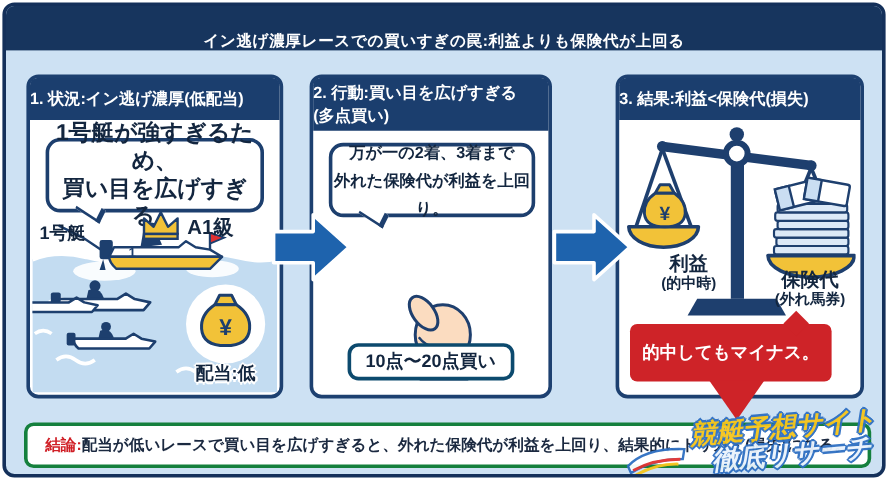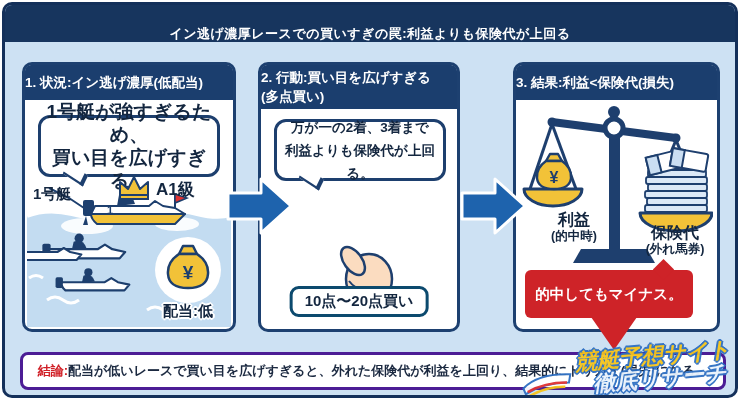--- a/index.html
+++ b/index.html
@@ -56,21 +56,21 @@
   .alert::before { content:""; position:absolute; right:22px; top:-8px; width:15px; height:15px;
     background:#ce2328; transform:rotate(45deg); }
   .alert::after { content:""; position:absolute; left:66px; bottom:-32px; width:0; height:0;
     border-left:23px solid transparent; border-right:23px solid transparent;
     border-top:33px solid #ce2328; }
 
   .flow-arrow { position:absolute; top:171px; z-index:5; }
   .fa1 { left:221px; } .fa2 { left:455px; }
 
   .conclusion { position:absolute; left:15px; top:347px; width:706px; height:38px;
-    background:#fff; border:3px solid #4c1d95; border-radius:8px; display:flex;
+    background:#fff; border:3px solid #15803d; border-radius:8px; display:flex;
     align-items:center; justify-content:center; white-space:nowrap; z-index:3; }
   .conclusion .pre { color:#d01f26; font-weight:bold; font-size:13px; }
   .conclusion .txt { color:#1b2940; font-weight:bold; font-size:13px; }
 
   .watermark { position:absolute; right:3px; bottom:1px; transform:rotate(-5deg);
     opacity:.95; z-index:30; pointer-events:none; }
   .wm1 { font-size:22px; font-weight:bold; font-style:italic; color:#f6c51a; white-space:nowrap;
     text-shadow:-2px 0 #2e6fc2,2px 0 #2e6fc2,0 -2px #2e6fc2,0 2px #2e6fc2,-1px -1px #2e6fc2,1px 1px #2e6fc2,-1px 1px #2e6fc2,1px -1px #2e6fc2; }
   .wm2 { font-size:22px; font-weight:bold; font-style:italic; color:#eaf3fc; white-space:nowrap;
     margin-top:-7px; margin-left:16px;
@@ -150,21 +150,21 @@
     </svg>
   </div>
 
   <div class="panel p2">
     <div class="phead phead2">
       <div>2. 行動:買い目を広げすぎる</div>
       <div>(多点買い)</div>
     </div>
     <div class="bubble bub2">
       <span>万が一の2着、3着まで</span>
-      <span>利益よりも保険代が上回る。</span>
+      <span>外れた保険代が利益を上回り。</span>
     </div>
     <svg class="fan" width="166" height="140" viewBox="0 0 166 140">
       <defs>
         <g id="tkt">
           <rect x="-11.5" y="-82" width="23" height="74" rx="3" fill="#eef4fc" stroke="#1e3f6e" stroke-width="2.2"></rect>
           <rect x="-11.5" y="-82" width="23" height="18" rx="3" fill="#b9d3ee" stroke="#1e3f6e" stroke-width="2.2"></rect>
           <rect x="-3" y="-78" width="4" height="11" fill="#1e3f6e"></rect>
         </g>
       </defs>
       <use href="#tkt" transform="rotate(-66 70 82)"></use>

